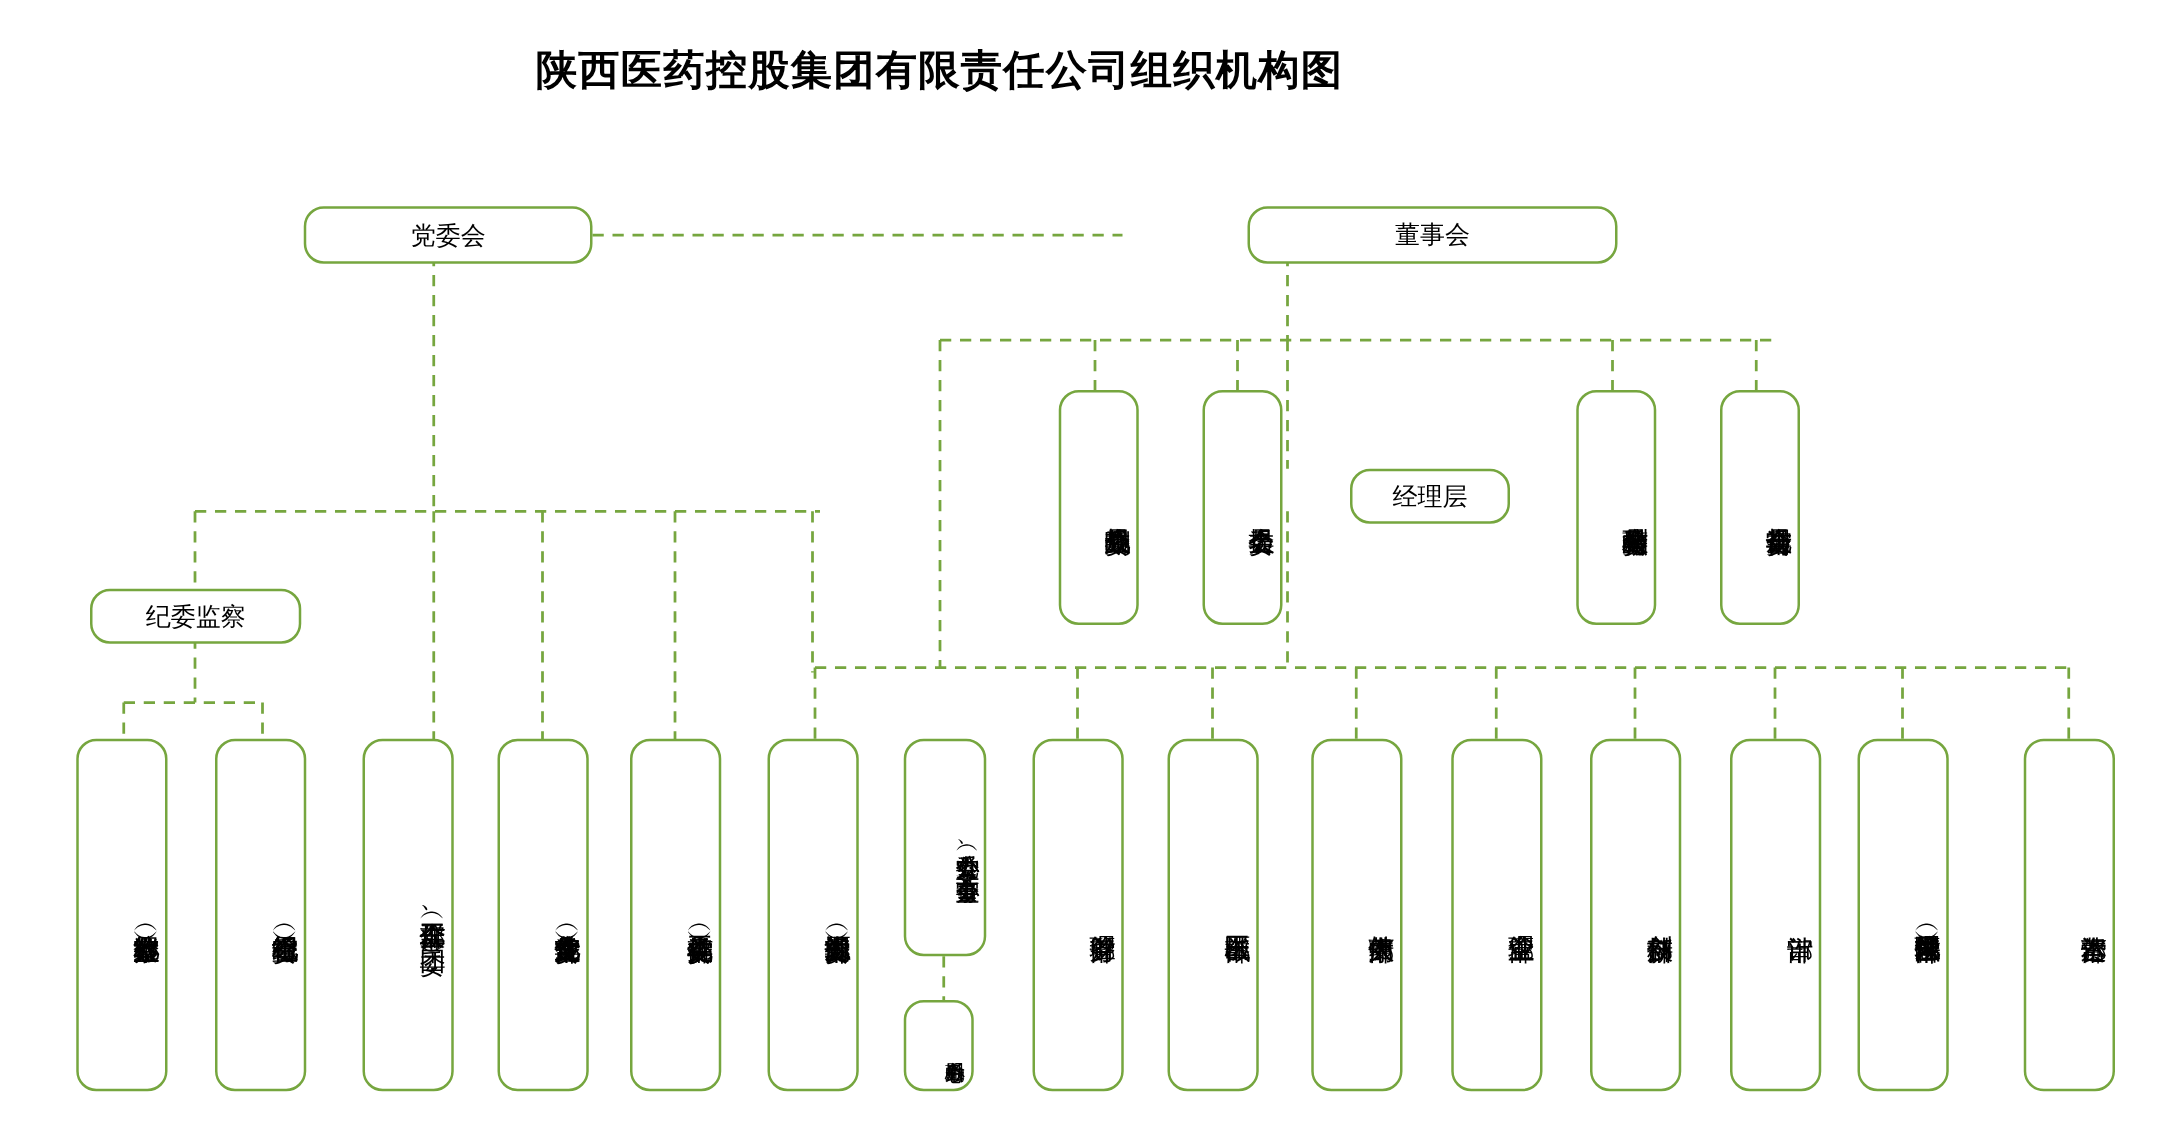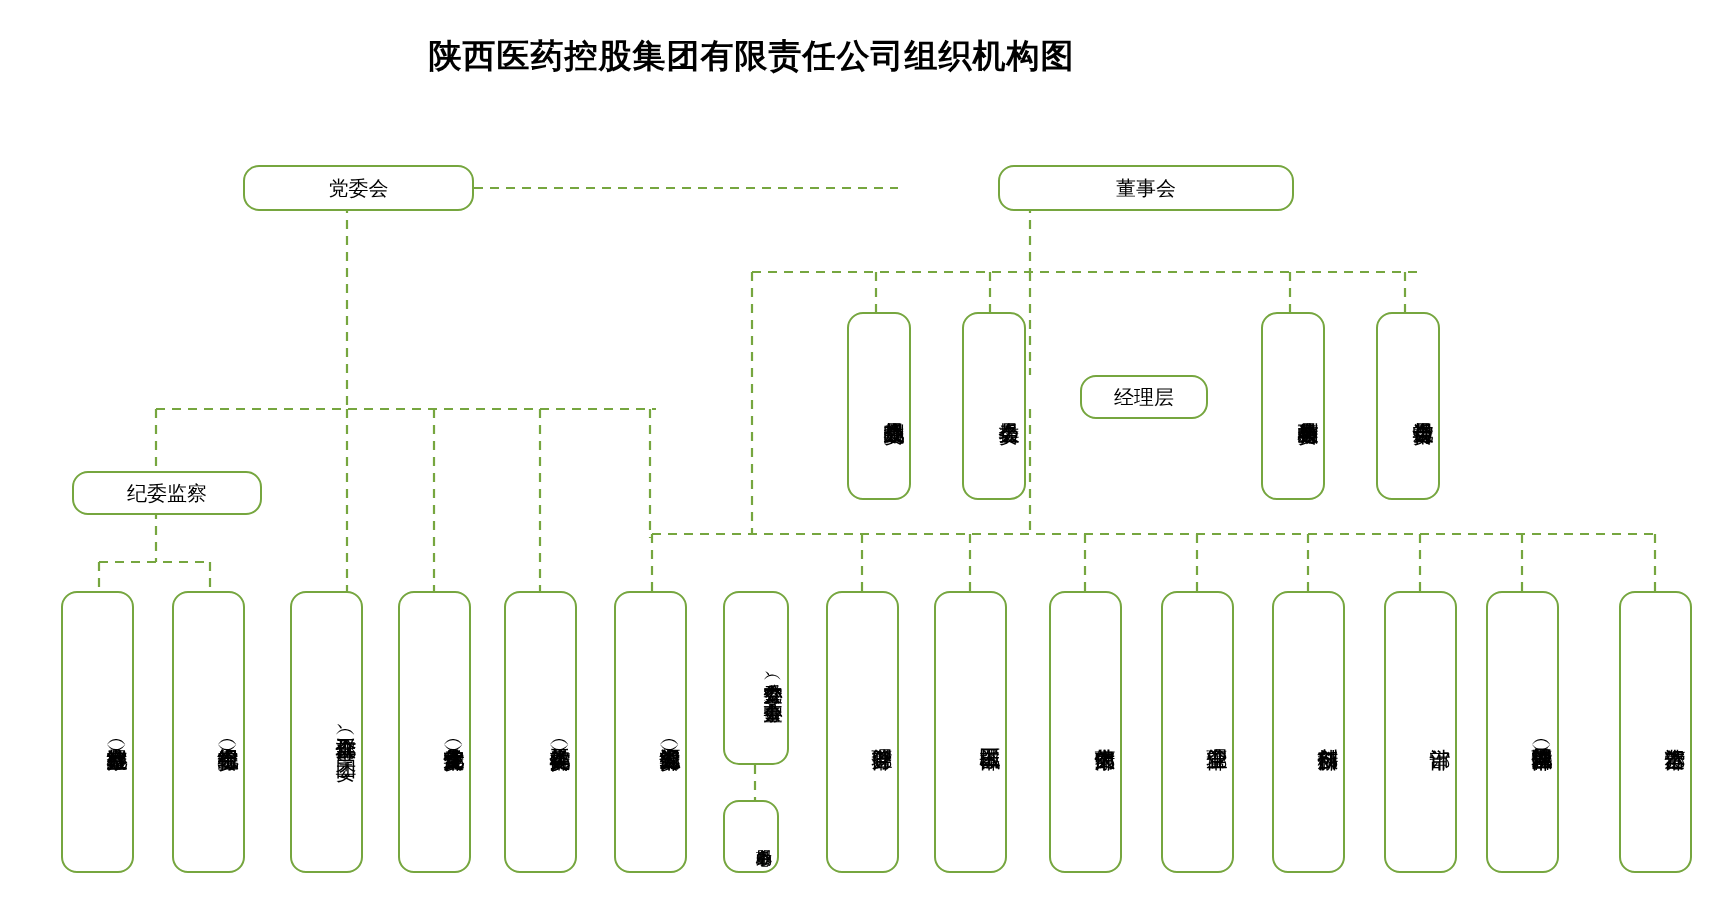--- a/index.html
+++ b/index.html
@@ -150,21 +150,21 @@
   </div>
 
   <div class="node vert" style="left:1261px; top:312px; width:64px; height:188px;">
     <span>薪酬与考核委员会</span>
   </div>
 
   <div class="node vert" style="left:1376px; top:312px; width:64px; height:188px;">
     <span>合规与审计委员会</span>
   </div>
 
-  <div class="node horiz" style="left:72px; top:471px; width:190px; height:44px;">
+  <div class="node horiz" style="left:72px; top:471px; width:169px; height:44px;">
     <span>纪委监察</span>
   </div>
 
   <div class="node vert" style="left:61px; top:591px; width:73px; height:282px;">
     <span>纪检监察室（巡察办公室）</span>
   </div>
 
   <div class="node vert" style="left:172px; top:591px; width:73px; height:282px;">
     <span>纪委综合室（纪检组）</span>
   </div>

